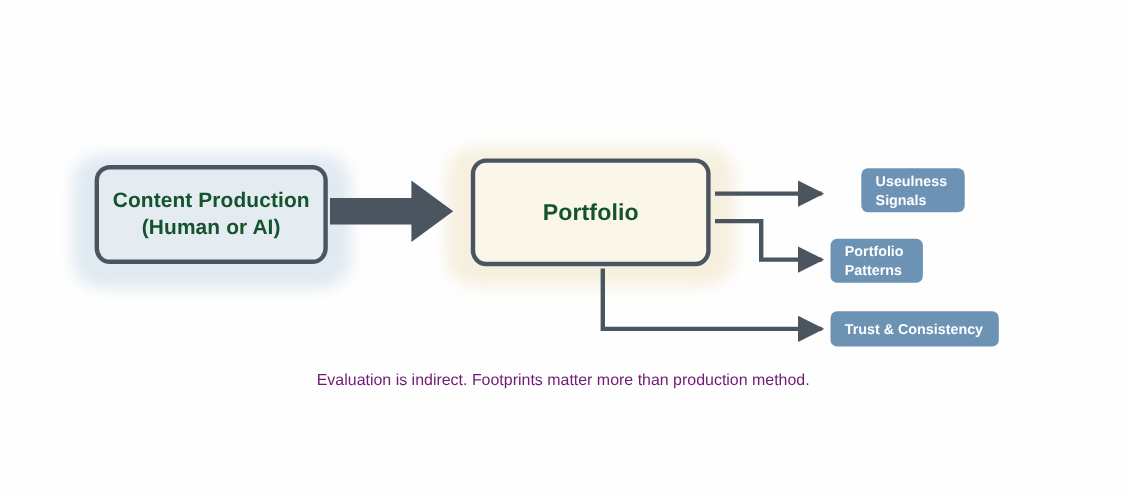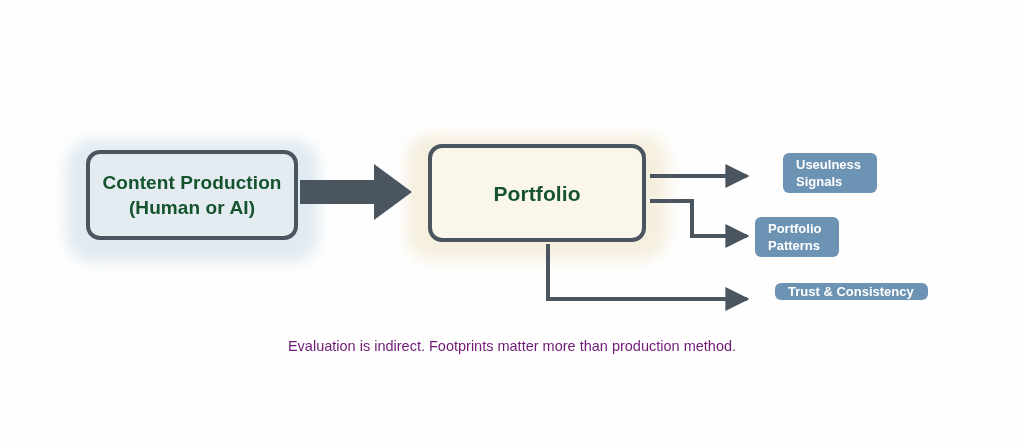--- a/index.html
+++ b/index.html
@@ -94,21 +94,21 @@
     color: #ffffff;
     font-weight: bold;
     font-size: 13px;
     line-height: 17px;
     display: flex;
     align-items: center;
     padding: 0 13px;
   }
   .chip-0 { left: 755px; top: 153px; width: 94px;  height: 40px; margin-left: 28px; }
   .chip-1 { left: 755px; top: 217px; width: 84px;  height: 40px; }
-  .chip-2 { left: 755px; top: 283px; width: 153px; height: 17px; margin-left: 20px; }
+  .chip-2 { left: 755px; top: 283px; width: 153px; height: 32px; }
 
   
   #caption {
     position: absolute;
     left: 0;
     top: 338px;
     width: 1024px;
     text-align: center;
     font-size: 14.5px;
     color: #701a75;

